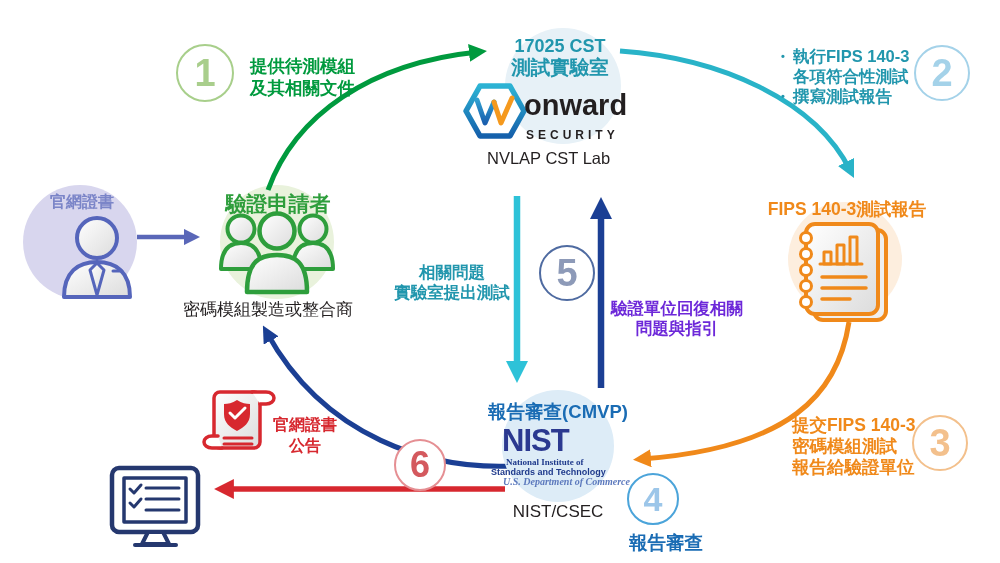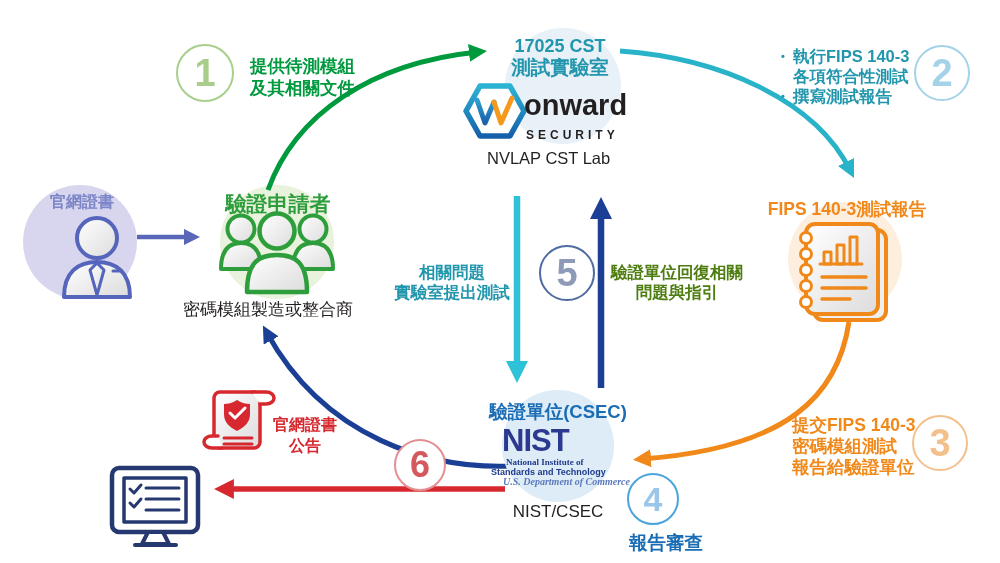--- a/index.html
+++ b/index.html
@@ -7,21 +7,21 @@
     position:relative;width:1000px;height:563px;background:#ffffff;overflow:hidden;
     font-family:"Liberation Sans","DejaVu Sans",sans-serif;
   }
   svg{position:absolute;left:0;top:0;}
   .txt{position:absolute;font-weight:bold;white-space:nowrap;z-index:3;}
   .ctr{text-align:center;}
   .green{color:#009a3e;}
   .teal{color:#2196ad;}
   .orange{color:#f0891a;}
   .blue{color:#1a6cb4;}
-  .navy{color:#4d7c0f;}
+  .navy{color:#6d28d9;margin-top:36px;}
   .red{color:#d7282f;}
   .purple{color:#7b85c8;}
   .black{color:#231f20;}
   .numc{
     position:absolute;border-radius:50%;background:#ffffff;display:flex;
     align-items:center;justify-content:center;font-weight:bold;z-index:2;
     box-sizing:border-box;border:2.5px solid;
   }
   .brow{display:flex;align-items:flex-start;}
   .dot{width:12px;font-size:11px;line-height:20px;flex:0 0 12px;}
@@ -193,21 +193,21 @@
   </div>
 
   <div class="txt orange ctr" style="left:752px;top:197px;width:190px;font-size:17.5px;">FIPS 140-3測試報告</div>
 
   <div class="txt orange" style="left:792px;top:415px;font-size:17.5px;line-height:21px;">
     <div>提交FIPS 140-3</div>
     <div>密碼模組測試</div>
     <div>報告給驗證單位</div>
   </div>
 
-  <div class="txt blue ctr" style="left:476px;top:399px;width:164px;font-size:18.5px;">驗證單位(CSEC)</div>
+  <div class="txt blue ctr" style="left:476px;top:399px;width:164px;font-size:18.5px;">報告審查(CMVP)</div>
   <div class="txt" style="left:502px;top:426px;font-size:31px;line-height:30px;font-weight:800;color:#2b3990;letter-spacing:-1px;">NIST</div>
   <div class="nist-small" style="left:506px;top:457px;font-family:Liberation Serif, serif;">National Institute of</div>
   <div class="nist-small" style="left:491px;top:467px;">Standards and Technology</div>
   <div class="nist-small nist-doc" style="left:503px;top:477px;">U.S. Department of Commerce</div>
   <div class="txt black ctr" style="left:498px;top:502px;width:120px;font-size:17px;font-weight:normal;">NIST/CSEC</div>
 
   <div class="txt blue ctr" style="left:616px;top:530px;width:100px;font-size:18.5px;">報告審查</div>
 
   <div class="txt teal ctr" style="left:386px;top:262px;width:132px;font-size:16.5px;line-height:20px;">
     <div>相關問題</div>

